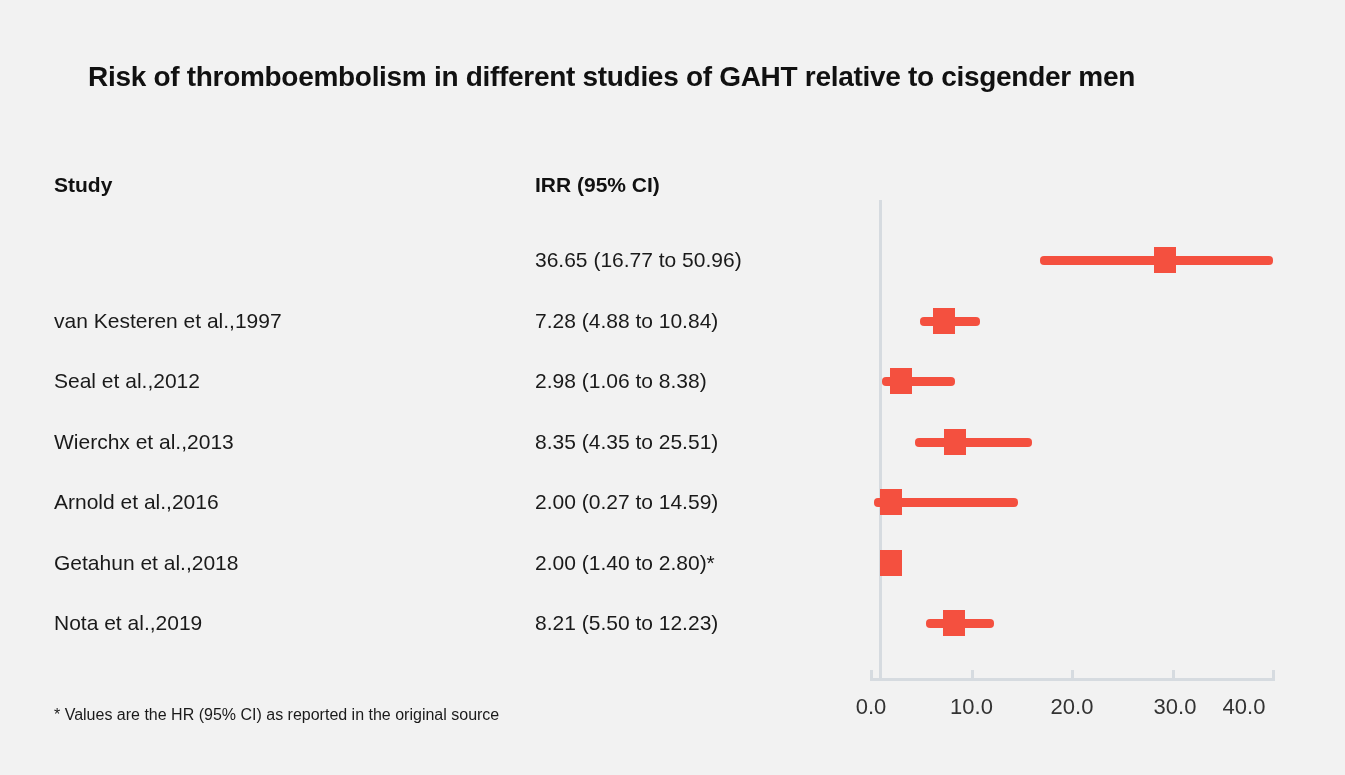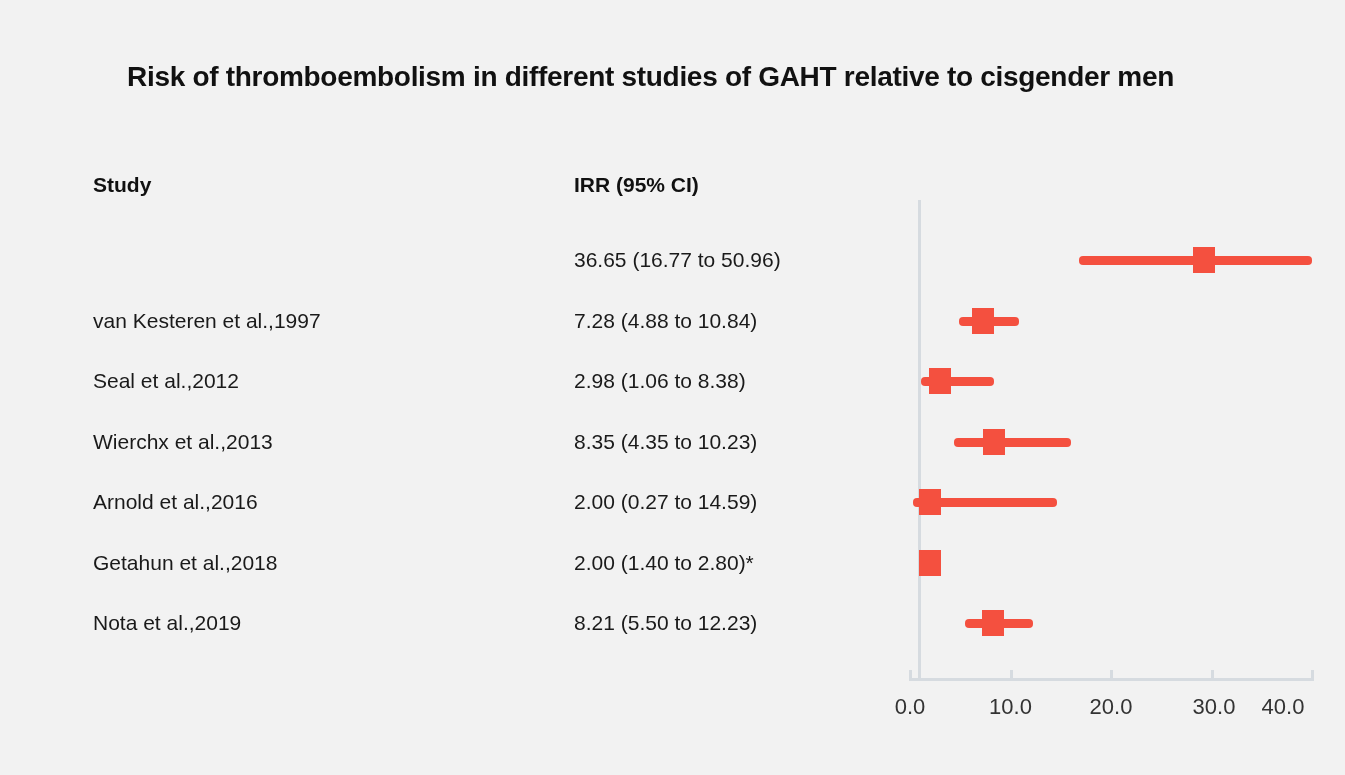--- a/index.html
+++ b/index.html
@@ -11,21 +11,20 @@
     height: 775px;
     background: #f2f2f2;
     font-family: "Liberation Sans", sans-serif;
     color: #1a1a1a;
     overflow: hidden;
     position: relative;
   }
   #figure {
     position: absolute;
     inset: 0;
-    margin-left: 39px;
   }
 
   
   .chart-title {
     position: absolute;
     left: 88px;
     top: 61px;
     width: 1180px;
     font-size: 28px;
     font-weight: bold;
@@ -149,21 +148,21 @@
       <div class="row" style="top: 303.5px;">
         <div class="study-label">van Kesteren et al.,1997</div>
         <div class="irr-label">7.28 (4.88 to 10.84)</div>
       </div>
       <div class="row" style="top: 364px;">
         <div class="study-label">Seal et al.,2012</div>
         <div class="irr-label">2.98 (1.06 to 8.38)</div>
       </div>
       <div class="row" style="top: 424.5px;">
         <div class="study-label">Wierchx et al.,2013</div>
-        <div class="irr-label">8.35 (4.35 to 10.23)</div>
+        <div class="irr-label">8.35 (4.35 to 25.51)</div>
       </div>
       <div class="row" style="top: 485px;">
         <div class="study-label">Arnold et al.,2016</div>
         <div class="irr-label">2.00 (0.27 to 14.59)</div>
       </div>
       <div class="row" style="top: 545.5px; padding-left: 40px;">
         <div class="study-label">Getahun et al.,2018</div>
         <div class="irr-label">2.00 (1.40 to 2.80)*</div>
       </div>
       <div class="row" style="top: 606px;">
@@ -198,14 +197,15 @@
         <div class="point-marker" style="left: 954.918px; top: 428.5px; background: rgb(244, 80, 63);"></div>
         <div class="ci-bar" style="left: 873.713px; width: 143.916px; top: 498px; background: rgb(244, 80, 63);"></div>
         <div class="point-marker" style="left: 891.1px; top: 489px; background: rgb(244, 80, 63);"></div>
         <div class="ci-bar" style="left: 885.07px; width: 14.07px; top: 558.5px; background: rgb(244, 80, 63);"></div>
         <div class="point-marker" style="left: 891.1px; top: 549.5px; background: rgb(244, 80, 63);"></div>
         <div class="ci-bar" style="left: 926.275px; width: 67.6365px; top: 619px; background: rgb(244, 80, 63);"></div>
         <div class="point-marker" style="left: 953.51px; top: 610px; background: rgb(244, 80, 63);"></div>
       </div>
   </div>
 
+  <div class="footnote">* Values are the HR (95% CI) as reported in the original source</div>
 
 </div>
 
 </body></html>

